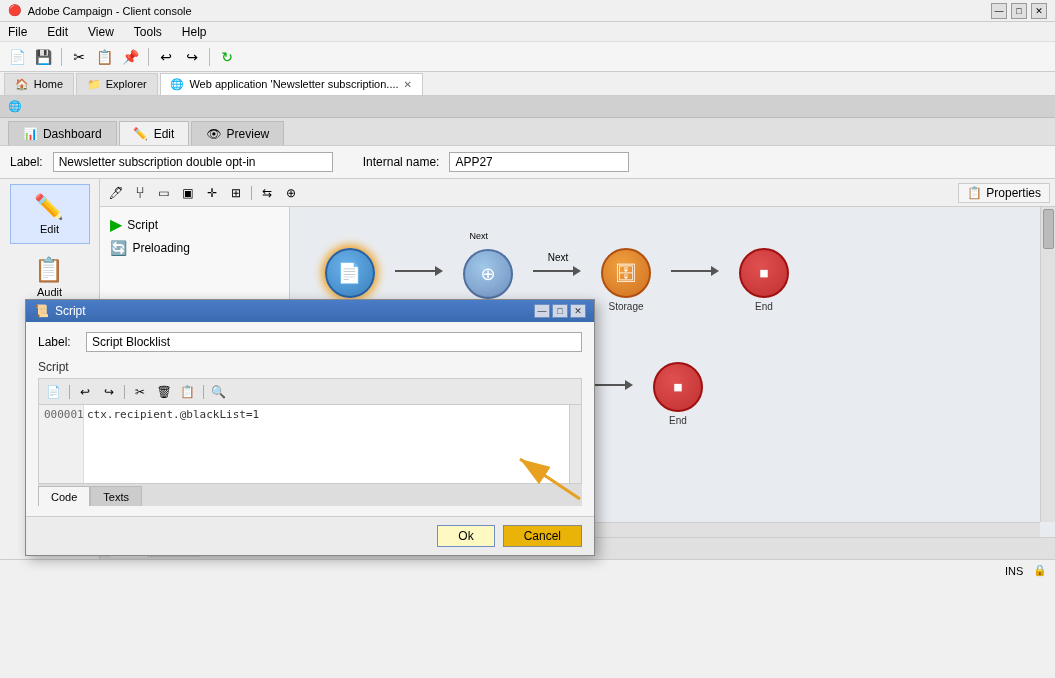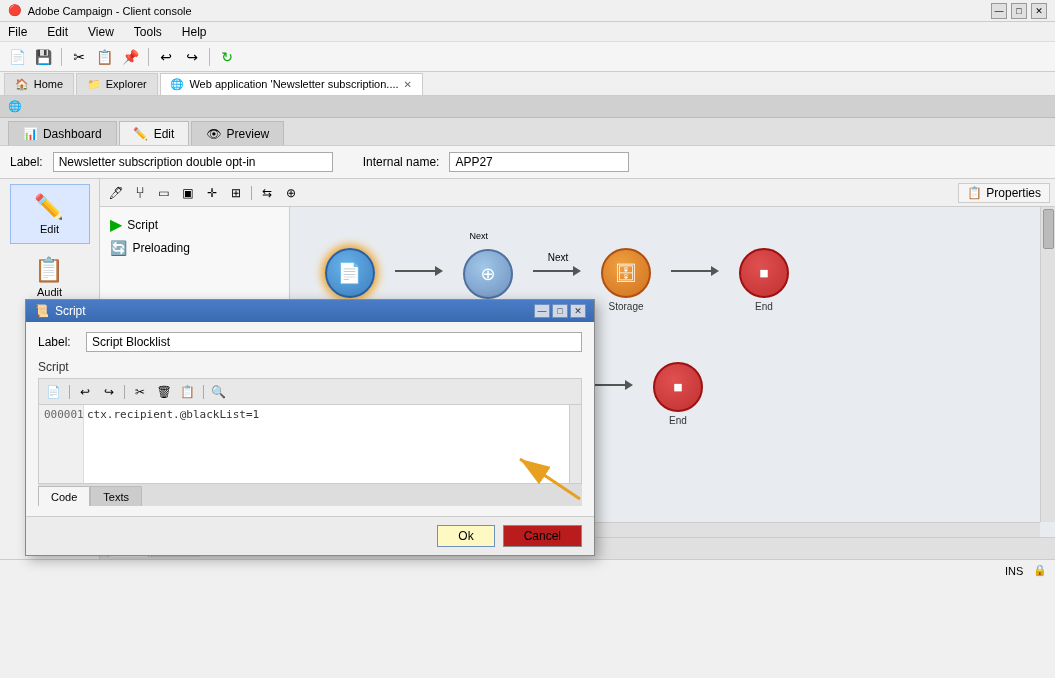--- a/index.html
+++ b/index.html
@@ -453,21 +453,21 @@
       display: flex;
       justify-content: flex-end;
       gap: 8px;
       padding: 8px 12px;
       background: #ececec;
       border-top: 1px solid #ccc;
     }
     .dialog-btn {
       padding: 3px 20px;
       border: 1px solid #888;
-      background: #b91c1c;
+      background: #eab308;
       cursor: pointer;
       font-size: 12px;
     }
     .dialog-btn.default { background: #fef9c3; border-color: #7090c0; }
 
     
     .orange-arrow {
       position: absolute;
       z-index: 101;
     }

